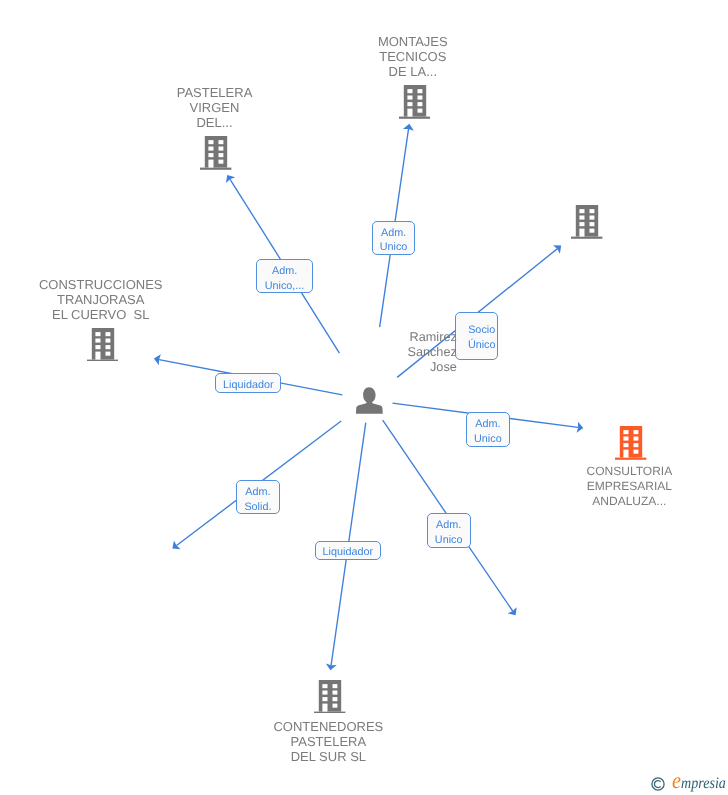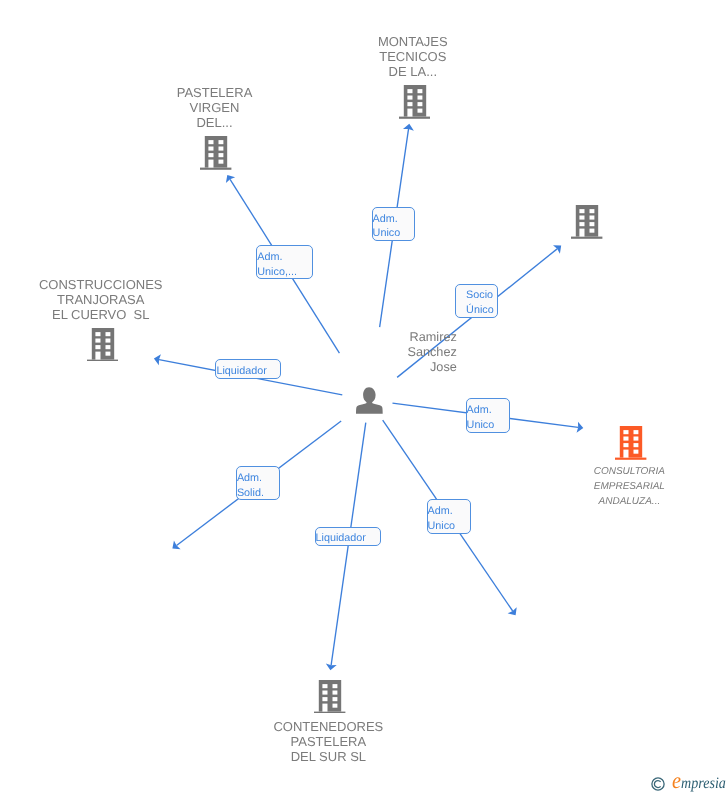--- a/index.html
+++ b/index.html
@@ -7,29 +7,29 @@
   body{width:728px;height:795px;overflow:hidden;
        font-family:"Liberation Sans",sans-serif;
        -webkit-font-smoothing:antialiased;
        text-rendering:geometricPrecision;}
   #stage{position:relative;width:728px;height:795px;background:#fff;overflow:hidden;}
   #edge-layer{position:absolute;left:0;top:0;width:728px;height:795px;}
   #edge-layer line{stroke:#3d7fdb;stroke-width:1.35;}
   #edge-layer polygon{fill:#3d7fdb;}
   .node{position:absolute;}
   .nlabel{color:#7b7b7b;font-size:13px;line-height:15px;white-space:pre;text-align:center;}
-  .node.focus .nlabel{font-size:10px;line-height:15px;font-style:italic;}
+  .node.focus .nlabel{font-size:12px;line-height:15px;}
   .bldg{display:block;margin:0 auto;}
   .icowrap{position:relative;width:180px;}
   .person{position:absolute;}
   .center-label{position:absolute;color:#7b7b7b;font-size:12.7px;line-height:14.7px;
                 text-align:right;white-space:pre;width:180px;}
   .relbox{position:absolute;box-sizing:border-box;border:1.3px solid #5090e0;
           border-radius:5px;background:#fafafb;color:#3f86df;font-size:10.8px;
-          text-align:left;display:flex;flex-direction:column;justify-content:center;}
+          text-align:center;display:flex;flex-direction:column;justify-content:center;margin-top:14px;}
   .relbox span{display:block;line-height:14.9px;white-space:pre;padding-top:4.3px;}
   .relbox.one span{line-height:14.9px;padding-top:3.3px;}
   #brand{position:absolute;left:651px;top:772px;height:20px;width:77px;}
   #brand .cmark{position:absolute;left:0;top:4.6px;}
   #brand .bword{position:absolute;left:21px;top:0px;font-family:"Liberation Serif",serif;
                 font-style:italic;font-size:16px;line-height:18px;color:#2d5f72;white-space:pre;
                 transform:scaleX(0.88);transform-origin:left top;}
   #brand .blead{color:#f5821f;font-size:23px;line-height:18px;}
 </style>
 </head>
@@ -178,21 +178,21 @@
 DEL SUR SL</div>
     </div>
 <div class="relbox" style="left:371.60px;top:207.10px;width:43.9px;height:34.4px;">
       <span>Adm.
 Unico</span>
     </div>
 <div class="relbox" style="left:256.30px;top:245.40px;width:56.5px;height:34.0px;">
       <span>Adm.
 Unico,...</span>
     </div>
-<div class="relbox" style="left:455.10px;top:284px;width:43.2px;height:34.0px;padding-left:10px;">
+<div class="relbox" style="left:455.10px;top:298px;width:43.2px;height:48px;padding-left:10px;">
       <span>Socio
 Único</span>
     </div>
 <div class="relbox one" style="left:215.40px;top:359.40px;width:65.9px;height:19.9px;">
       <span>Liquidador</span>
     </div>
 <div class="relbox" style="left:465.60px;top:398.40px;width:44.5px;height:34.3px;">
       <span>Adm.
 Unico</span>
     </div>

